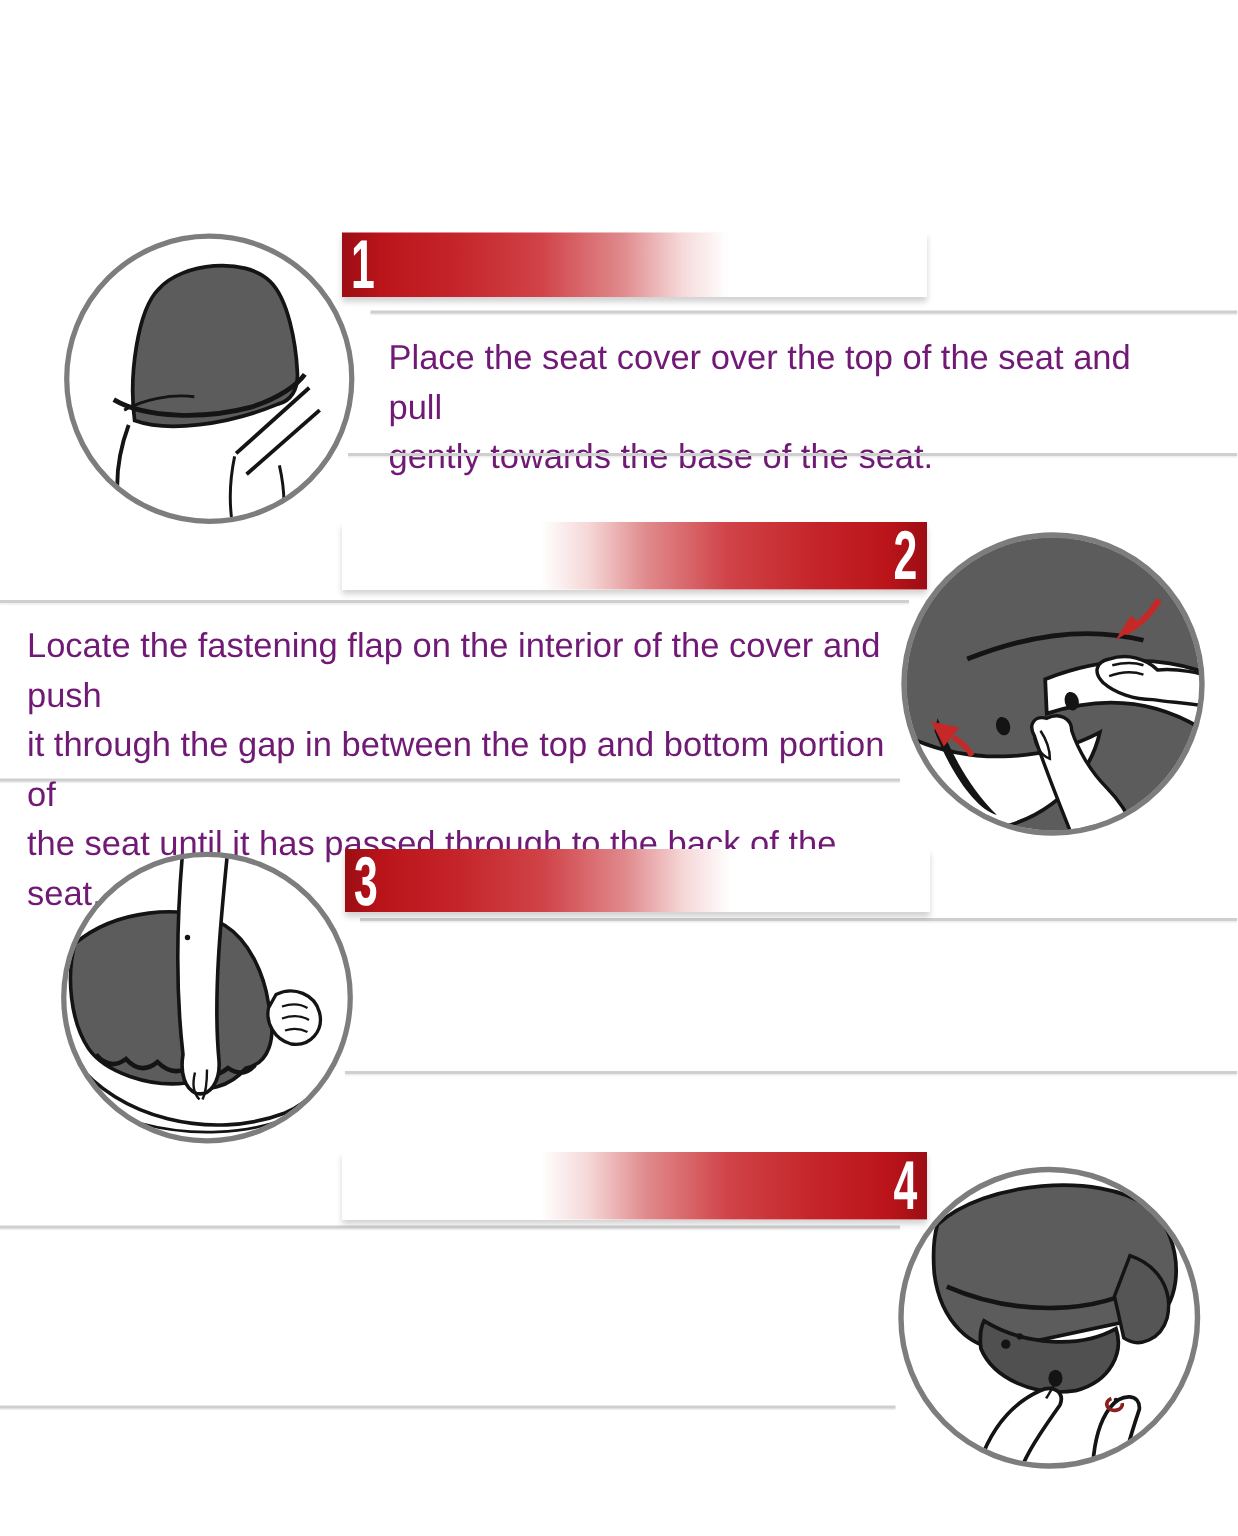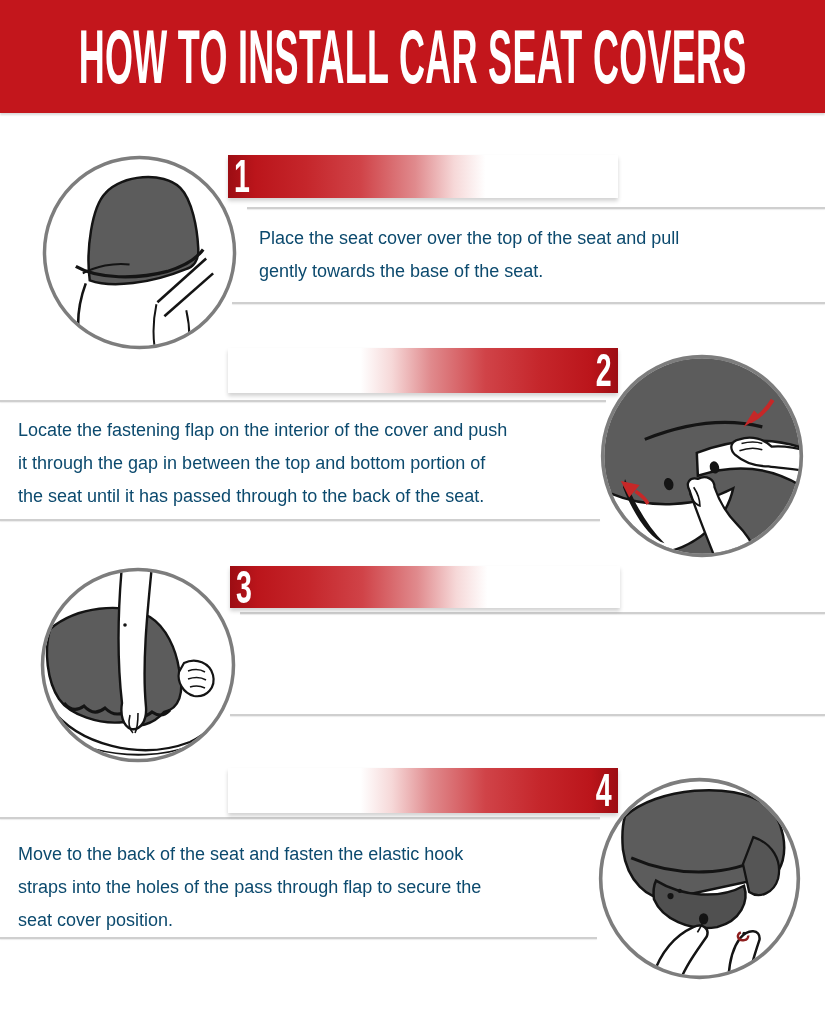--- a/index.html
+++ b/index.html
@@ -21,21 +21,21 @@
   .num{position:absolute;top:0;color:#ffffff;font-weight:bold;font-size:46px;line-height:43px;
        transform:scaleX(0.62);}
   .num-left{left:6px;transform-origin:left center;}
   .num-right{right:6px;transform-origin:right center;}
   .b2 .num,.b4 .num{line-height:45px;}
 
   
   .divider{position:absolute;height:2px;background:#cfcfcf;z-index:1;box-shadow:0 1px 1px rgba(0,0,0,0.08);}
 
   
-  .steptext{position:absolute;font-size:18px;line-height:33px;color:#0c4a6e;
+  .steptext{position:absolute;font-size:23px;line-height:33px;color:#701a75;
             white-space:pre-line;z-index:1;}
 
   
   .circle{position:absolute;z-index:3;}
 
   .b1{left:228px;top:155px;}
   .d1t{left:247px;top:207px;width:578px;}
   .t1{left:259px;top:222px;width:520px;}
   .d1b{left:232px;top:302px;width:593px;}
   .c1{left:40px;top:153px;width:199px;height:199px;}
@@ -56,23 +56,20 @@
   .d4t{left:0;top:817px;width:600px;}
   .t4{left:18px;top:838px;width:580px;}
   .d4b{left:0;top:937px;width:597px;}
   .c4{left:596px;top:775px;width:207px;height:207px;}
 </style>
 </head>
 <body>
 
 <div class="page">
 
-  <div class="header">
-    <div class="title">HOW TO INSTALL CAR SEAT COVERS</div>
-  </div>
 
   <div class="banner fade-right b1">
     <span class="num num-left">1</span>
   </div>
   <div class="divider d1t"></div>
   <div class="steptext t1">Place the seat cover over the top of the seat and pull
 gently towards the base of the seat.</div>
   <div class="divider d1b"></div>
   <svg class="circle c1" viewBox="0 0 200 200">
     <defs>
@@ -156,23 +153,20 @@
       <path d="M146,98 C158,92 172,98 175,110 C178,122 169,133 156,131 C145,128 139,117 141,107 Z" fill="#ffffff" stroke="#141414" stroke-width="2.2"></path>
       <path d="M150,106 C156,104 162,104 167,107 M150,114 C156,112 163,112 168,115 M152,122 C158,120 163,121 167,123" fill="none" stroke="#141414" stroke-width="1.5"></path>
     </g>
     <circle cx="100" cy="100" r="95.5" fill="none" stroke="#7d7d7d" stroke-width="3.5"></circle>
   </svg>
 
   <div class="banner fade-left b4">
     <span class="num num-right">4</span>
   </div>
   <div class="divider d4t"></div>
-  <div class="steptext t4">Move to the back of the seat and fasten the elastic hook
-straps into the holes of the pass through flap to secure the
-seat cover position.</div>
   <div class="divider d4b"></div>
   <svg class="circle c4" viewBox="0 0 200 200">
     <defs>
         <clipPath id="clip4">
           <circle cx="100" cy="100" r="94"></circle>
         </clipPath>
       </defs>
     <circle cx="100" cy="100" r="95.5" fill="#ffffff"></circle>
     <g clip-path="url(#clip4)">
       <path d="M28,40 C58,12 132,6 163,28 C182,42 187,74 176,93 C170,104 157,108 147,103 L72,119 C50,122 30,102 26,72 C25,60 25,50 28,40 Z" fill="#5c5c5c" stroke="#141414" stroke-width="2.4"></path>

